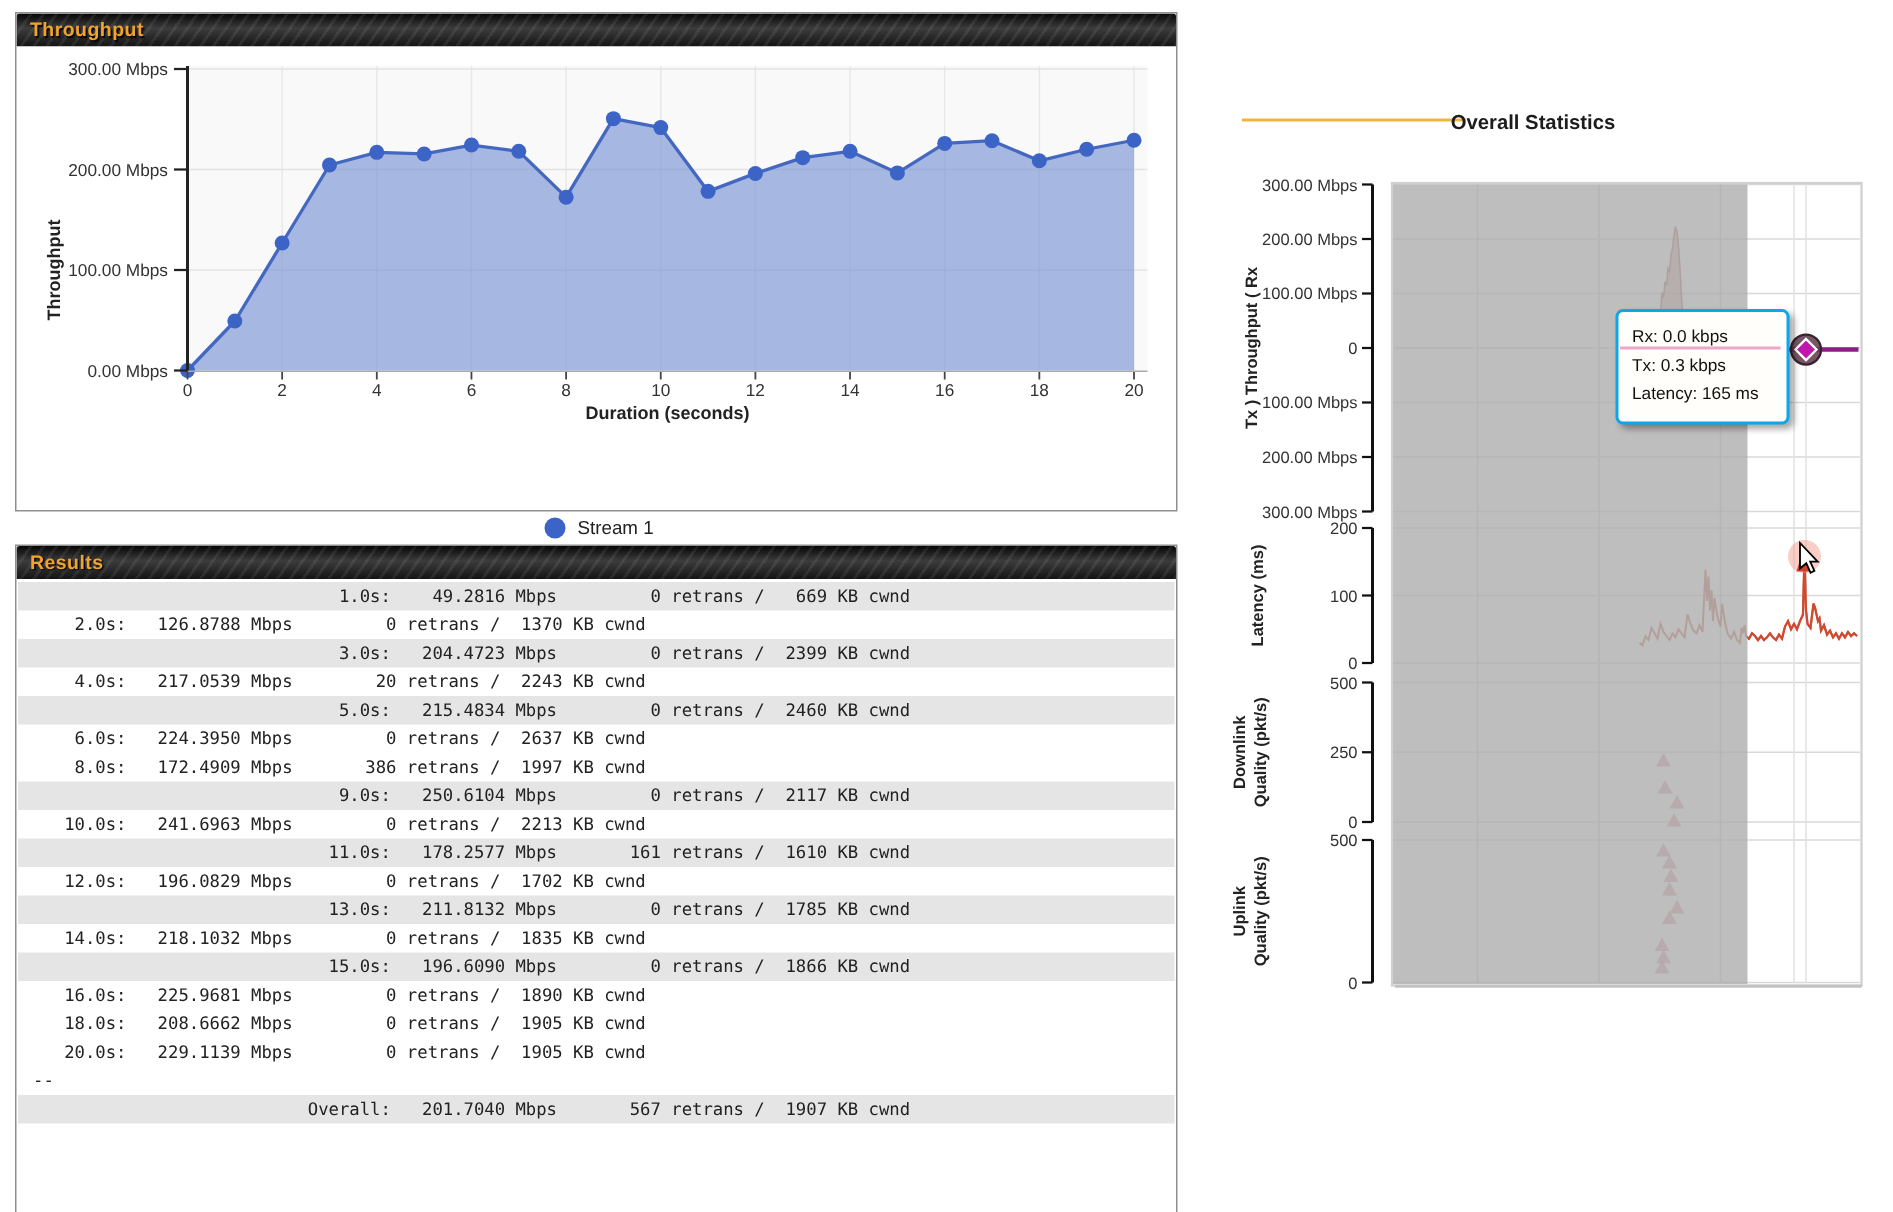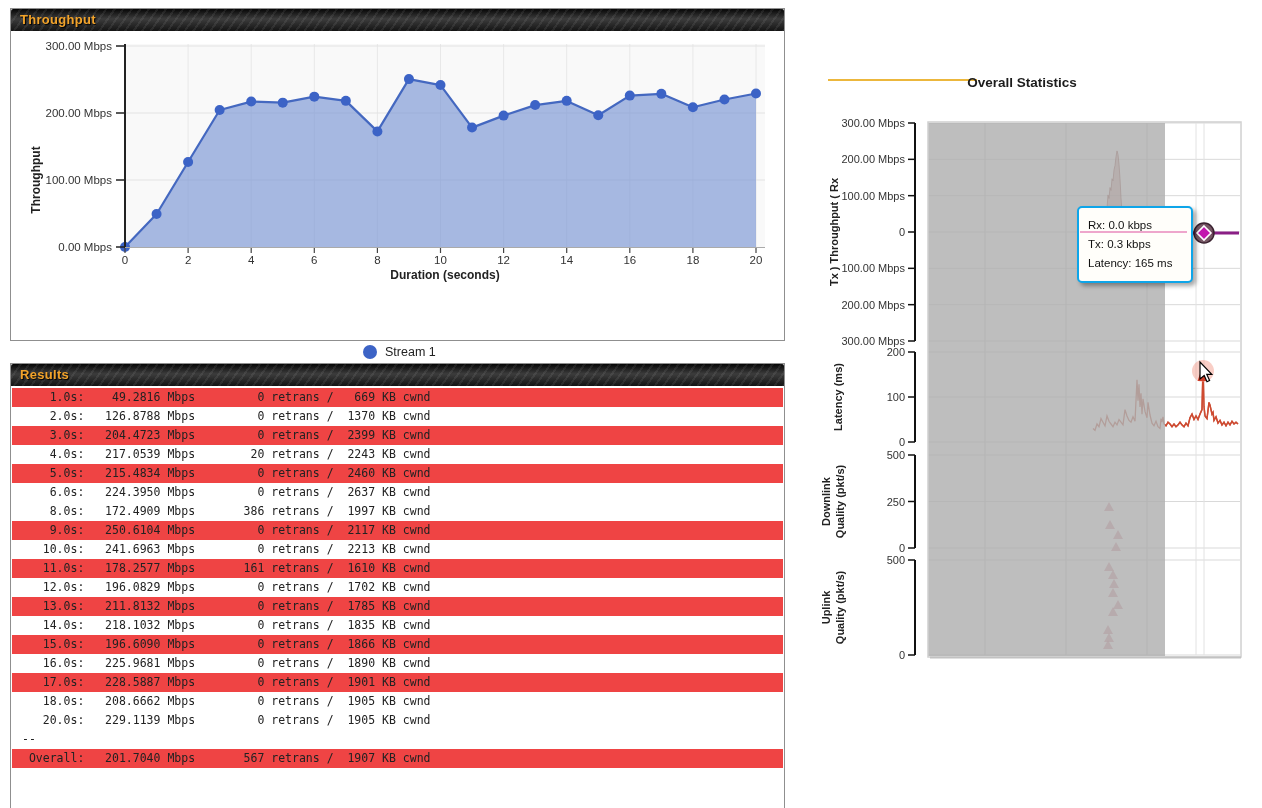--- a/index.html
+++ b/index.html
@@ -15,21 +15,21 @@
                      linear-gradient(180deg,#060606,#3c3c3c 45%,#141414);}
   svg{position:absolute;}
   #main-chart-svg{left:10px;top:30px;z-index:2;}
   #stats-svg{left:820px;top:110px;z-index:2;}
   .legend{position:absolute;left:352px;top:303px;z-index:3;display:flex;align-items:center;gap:8px;margin-top:33px;}
   .legend-dot{width:14px;height:14px;border-radius:50%;background:#3C63C6;}
   .legend-label{font-size:12.5px;color:#222;}
   #results-rows{position:absolute;left:1px;top:24px;right:1px;
     font-family:"DejaVu Sans Mono","Liberation Mono",monospace;font-size:11.5px;color:#222;}
   .rrow{height:19px;line-height:19px;white-space:pre;padding-left:10px;}
-  .rrow.shade{background:#ef4444;}
+  .rrow.shade{background:#e5e5e5;text-align:center;}
   #stats-title-wrap{position:absolute;left:822px;top:73px;width:400px;text-align:center;z-index:1;}
   #stats-title{font-size:13.5px;font-weight:bold;color:#1c1c1c;}
   #stats-topline{position:absolute;left:828px;top:79px;width:149px;height:2px;background:#ECB73C;z-index:1;}
   #tooltip{position:absolute;left:1077px;top:206px;width:94px;z-index:5;
     background:#fffefa;border:2px solid #0ea5e9;border-radius:5px;
     box-shadow:3px 3px 4px rgba(0,0,0,.35);padding:8px 9px;
     font-size:11.5px;color:#111;line-height:1.65;}
   #tooltip div{white-space:nowrap;}
   #pink-line{position:absolute;left:1080px;top:231px;width:107px;height:2px;
     background:rgba(235,150,195,.85);z-index:6;}
@@ -133,21 +133,20 @@
       <div class="rrow">    6.0s:   224.3950 Mbps         0 retrans /  2637 KB cwnd</div>
       <div class="rrow">    8.0s:   172.4909 Mbps       386 retrans /  1997 KB cwnd</div>
       <div class="rrow shade">    9.0s:   250.6104 Mbps         0 retrans /  2117 KB cwnd</div>
       <div class="rrow">   10.0s:   241.6963 Mbps         0 retrans /  2213 KB cwnd</div>
       <div class="rrow shade">   11.0s:   178.2577 Mbps       161 retrans /  1610 KB cwnd</div>
       <div class="rrow">   12.0s:   196.0829 Mbps         0 retrans /  1702 KB cwnd</div>
       <div class="rrow shade">   13.0s:   211.8132 Mbps         0 retrans /  1785 KB cwnd</div>
       <div class="rrow">   14.0s:   218.1032 Mbps         0 retrans /  1835 KB cwnd</div>
       <div class="rrow shade">   15.0s:   196.6090 Mbps         0 retrans /  1866 KB cwnd</div>
       <div class="rrow">   16.0s:   225.9681 Mbps         0 retrans /  1890 KB cwnd</div>
-      <div class="rrow shade">   17.0s:   228.5887 Mbps         0 retrans /  1901 KB cwnd</div>
       <div class="rrow">   18.0s:   208.6662 Mbps         0 retrans /  1905 KB cwnd</div>
       <div class="rrow">   20.0s:   229.1139 Mbps         0 retrans /  1905 KB cwnd</div>
       <div class="rrow">--</div>
       <div class="rrow shade"> Overall:   201.7040 Mbps       567 retrans /  1907 KB cwnd</div>
     </div>
 </div>
 
 <div id="stats-topline"></div>
 <div id="stats-title-wrap">
   <span id="stats-title">Overall Statistics</span>

